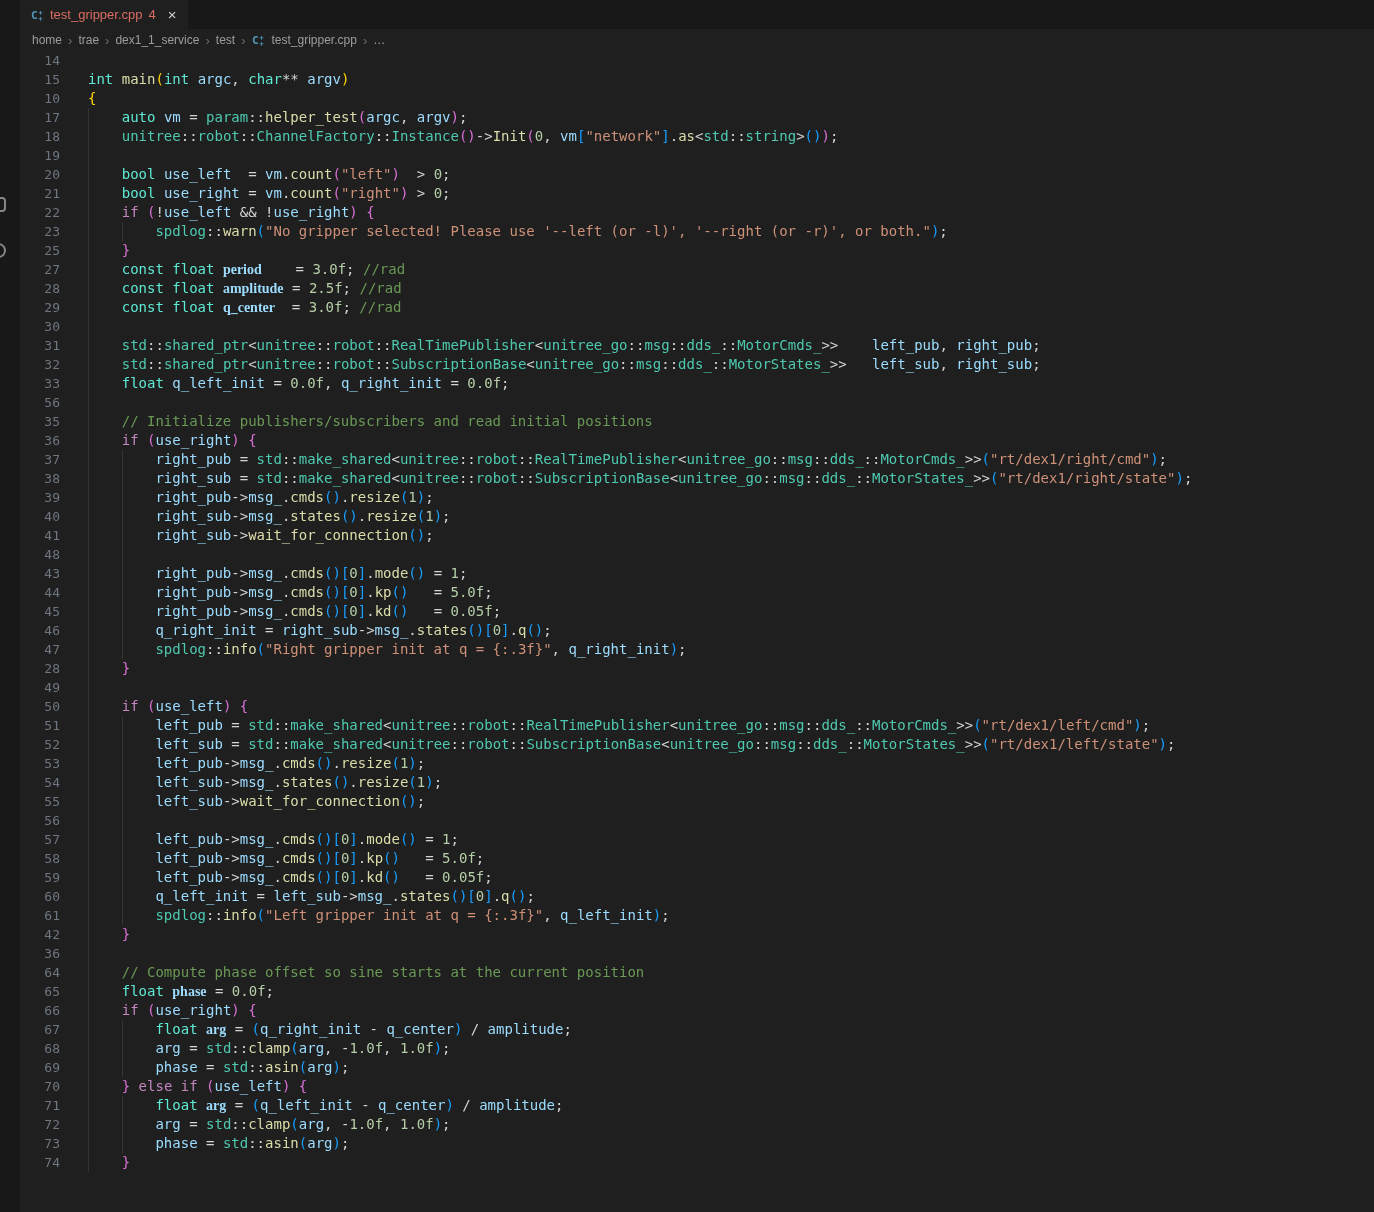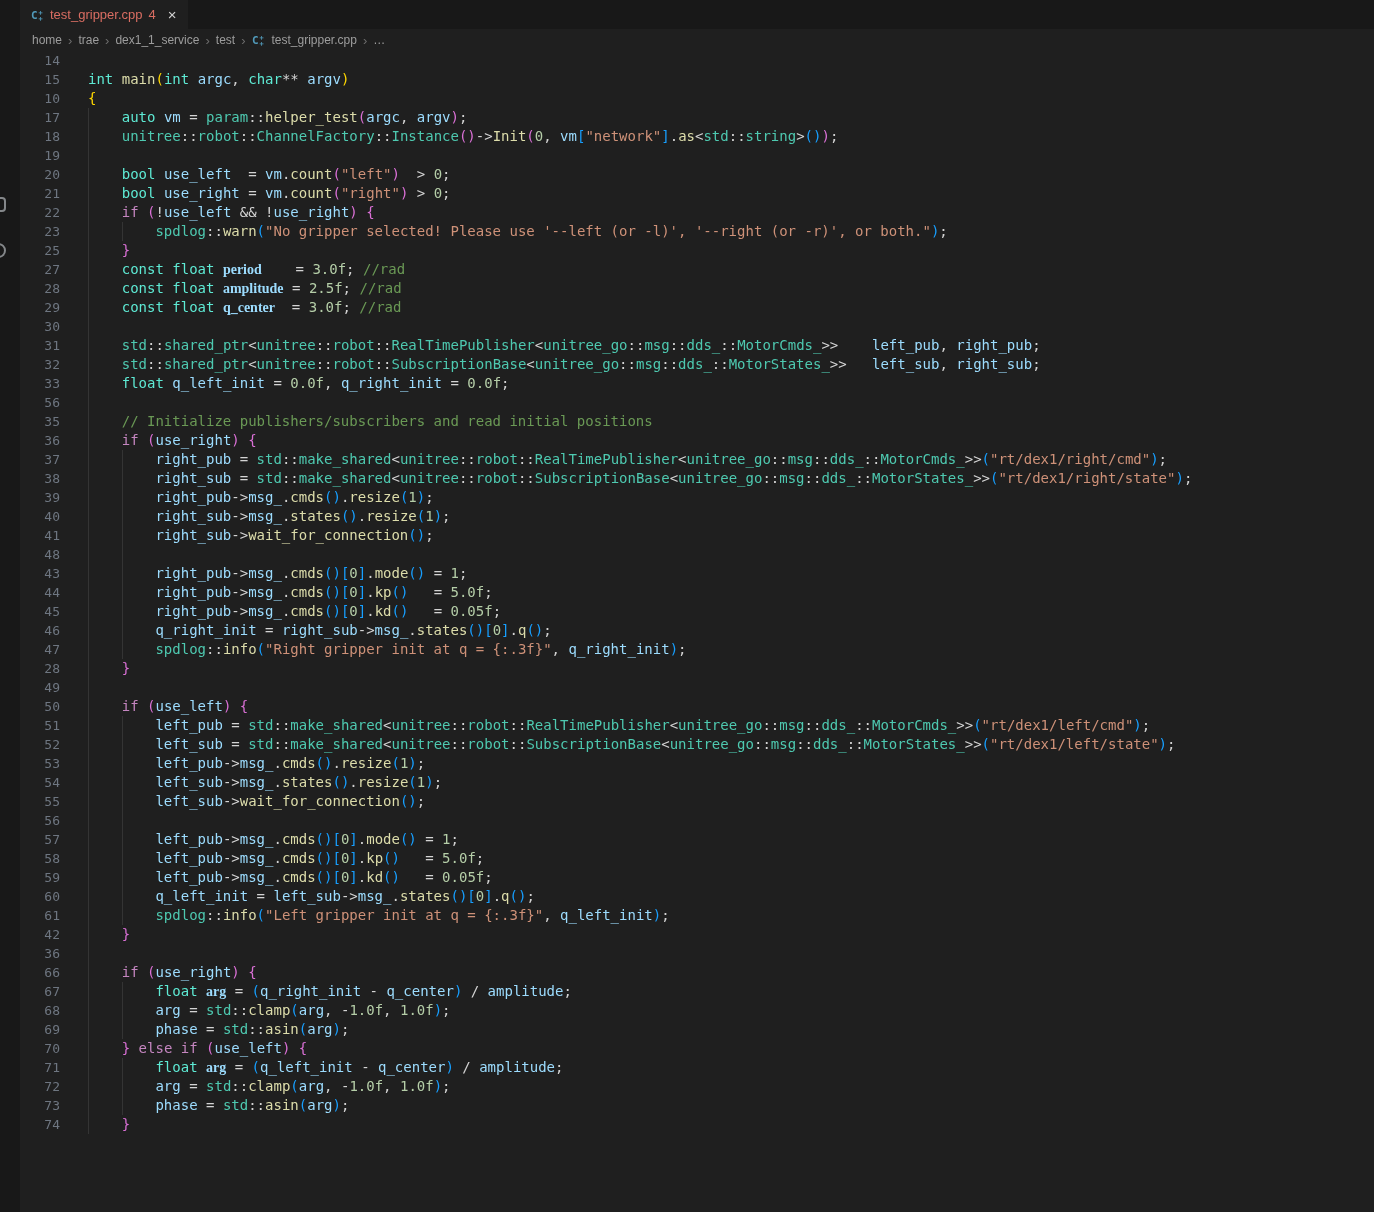--- a/index.html
+++ b/index.html
@@ -134,20 +134,22 @@
         <div class="line"><span class="ln">54</span><span class="code"><span class="guide" style="left: 0px;"></span><span class="guide" style="left: 33.72px;"></span><span class="tk-o">        </span><span class="tk-v">left_sub</span><span class="tk-o">-&gt;</span><span class="tk-v">msg_</span><span class="tk-o">.</span><span class="tk-f">states</span><span class="tk-b3">()</span><span class="tk-o">.</span><span class="tk-f">resize</span><span class="tk-b3">(</span><span class="tk-n">1</span><span class="tk-b3">)</span><span class="tk-o">;</span></span></div>
         <div class="line"><span class="ln">55</span><span class="code"><span class="guide" style="left: 0px;"></span><span class="guide" style="left: 33.72px;"></span><span class="tk-o">        </span><span class="tk-v">left_sub</span><span class="tk-o">-&gt;</span><span class="tk-f">wait_for_connection</span><span class="tk-b3">()</span><span class="tk-o">;</span></span></div>
         <div class="line"><span class="ln">56</span><span class="code"><span class="guide" style="left: 0px;"></span><span class="guide" style="left: 33.72px;"></span></span></div>
         <div class="line"><span class="ln">57</span><span class="code"><span class="guide" style="left: 0px;"></span><span class="guide" style="left: 33.72px;"></span><span class="tk-o">        </span><span class="tk-v">left_pub</span><span class="tk-o">-&gt;</span><span class="tk-v">msg_</span><span class="tk-o">.</span><span class="tk-f">cmds</span><span class="tk-b3">()[</span><span class="tk-n">0</span><span class="tk-b3">]</span><span class="tk-o">.</span><span class="tk-f">mode</span><span class="tk-b3">()</span><span class="tk-o"> = </span><span class="tk-n">1</span><span class="tk-o">;</span></span></div>
         <div class="line"><span class="ln">58</span><span class="code"><span class="guide" style="left: 0px;"></span><span class="guide" style="left: 33.72px;"></span><span class="tk-o">        </span><span class="tk-v">left_pub</span><span class="tk-o">-&gt;</span><span class="tk-v">msg_</span><span class="tk-o">.</span><span class="tk-f">cmds</span><span class="tk-b3">()[</span><span class="tk-n">0</span><span class="tk-b3">]</span><span class="tk-o">.</span><span class="tk-f">kp</span><span class="tk-b3">()</span><span class="tk-o">   = </span><span class="tk-n">5.0f</span><span class="tk-o">;</span></span></div>
         <div class="line"><span class="ln">59</span><span class="code"><span class="guide" style="left: 0px;"></span><span class="guide" style="left: 33.72px;"></span><span class="tk-o">        </span><span class="tk-v">left_pub</span><span class="tk-o">-&gt;</span><span class="tk-v">msg_</span><span class="tk-o">.</span><span class="tk-f">cmds</span><span class="tk-b3">()[</span><span class="tk-n">0</span><span class="tk-b3">]</span><span class="tk-o">.</span><span class="tk-f">kd</span><span class="tk-b3">()</span><span class="tk-o">   = </span><span class="tk-n">0.05f</span><span class="tk-o">;</span></span></div>
         <div class="line"><span class="ln">60</span><span class="code"><span class="guide" style="left: 0px;"></span><span class="guide" style="left: 33.72px;"></span><span class="tk-o">        </span><span class="tk-v">q_left_init</span><span class="tk-o"> = </span><span class="tk-v">left_sub</span><span class="tk-o">-&gt;</span><span class="tk-v">msg_</span><span class="tk-o">.</span><span class="tk-f">states</span><span class="tk-b3">()[</span><span class="tk-n">0</span><span class="tk-b3">]</span><span class="tk-o">.</span><span class="tk-f">q</span><span class="tk-b3">()</span><span class="tk-o">;</span></span></div>
         <div class="line"><span class="ln">61</span><span class="code"><span class="guide" style="left: 0px;"></span><span class="guide" style="left: 33.72px;"></span><span class="tk-o">        </span><span class="tk-t">spdlog</span><span class="tk-o">::</span><span class="tk-f">info</span><span class="tk-b3">(</span><span class="tk-s">"Left gripper init at q = {:.3f}"</span><span class="tk-o">, </span><span class="tk-v">q_left_init</span><span class="tk-b3">)</span><span class="tk-o">;</span></span></div>
         <div class="line"><span class="ln">42</span><span class="code"><span class="guide" style="left: 0px;"></span><span class="tk-o">    </span><span class="tk-b2">}</span></span></div>
         <div class="line"><span class="ln">36</span><span class="code"><span class="guide" style="left: 0px;"></span></span></div>
+        <div class="line"><span class="ln">64</span><span class="code"><span class="guide" style="left: 0px;"></span><span class="tk-o">    </span><span class="tk-m">// Compute phase offset so sine starts at the current position</span></span></div>
+        <div class="line"><span class="ln">65</span><span class="code"><span class="guide" style="left: 0px;"></span><span class="tk-o">    </span><span class="tk-k">float</span><span class="tk-o"> </span><span class="tk-vb">phase</span><span class="tk-o"> = </span><span class="tk-n">0.0f</span><span class="tk-o">;</span></span></div>
         <div class="line"><span class="ln">66</span><span class="code"><span class="guide" style="left: 0px;"></span><span class="tk-o">    </span><span class="tk-c">if</span><span class="tk-o"> </span><span class="tk-b2">(</span><span class="tk-v">use_right</span><span class="tk-b2">)</span><span class="tk-o"> </span><span class="tk-b2">{</span></span></div>
         <div class="line"><span class="ln">67</span><span class="code"><span class="guide" style="left: 0px;"></span><span class="guide" style="left: 33.72px;"></span><span class="tk-o">        </span><span class="tk-k">float</span><span class="tk-o"> </span><span class="tk-vb">arg</span><span class="tk-o"> = </span><span class="tk-b3">(</span><span class="tk-v">q_right_init</span><span class="tk-o"> - </span><span class="tk-v">q_center</span><span class="tk-b3">)</span><span class="tk-o"> / </span><span class="tk-v">amplitude</span><span class="tk-o">;</span></span></div>
         <div class="line"><span class="ln">68</span><span class="code"><span class="guide" style="left: 0px;"></span><span class="guide" style="left: 33.72px;"></span><span class="tk-o">        </span><span class="tk-v">arg</span><span class="tk-o"> = </span><span class="tk-t">std</span><span class="tk-o">::</span><span class="tk-f">clamp</span><span class="tk-b3">(</span><span class="tk-v">arg</span><span class="tk-o">, -</span><span class="tk-n">1.0f</span><span class="tk-o">, </span><span class="tk-n">1.0f</span><span class="tk-b3">)</span><span class="tk-o">;</span></span></div>
         <div class="line"><span class="ln">69</span><span class="code"><span class="guide" style="left: 0px;"></span><span class="guide" style="left: 33.72px;"></span><span class="tk-o">        </span><span class="tk-v">phase</span><span class="tk-o"> = </span><span class="tk-t">std</span><span class="tk-o">::</span><span class="tk-f">asin</span><span class="tk-b3">(</span><span class="tk-v">arg</span><span class="tk-b3">)</span><span class="tk-o">;</span></span></div>
         <div class="line"><span class="ln">70</span><span class="code"><span class="guide" style="left: 0px;"></span><span class="tk-o">    </span><span class="tk-b2">}</span><span class="tk-o"> </span><span class="tk-c">else</span><span class="tk-o"> </span><span class="tk-c">if</span><span class="tk-o"> </span><span class="tk-b2">(</span><span class="tk-v">use_left</span><span class="tk-b2">)</span><span class="tk-o"> </span><span class="tk-b2">{</span></span></div>
         <div class="line"><span class="ln">71</span><span class="code"><span class="guide" style="left: 0px;"></span><span class="guide" style="left: 33.72px;"></span><span class="tk-o">        </span><span class="tk-k">float</span><span class="tk-o"> </span><span class="tk-vb">arg</span><span class="tk-o"> = </span><span class="tk-b3">(</span><span class="tk-v">q_left_init</span><span class="tk-o"> - </span><span class="tk-v">q_center</span><span class="tk-b3">)</span><span class="tk-o"> / </span><span class="tk-v">amplitude</span><span class="tk-o">;</span></span></div>
         <div class="line"><span class="ln">72</span><span class="code"><span class="guide" style="left: 0px;"></span><span class="guide" style="left: 33.72px;"></span><span class="tk-o">        </span><span class="tk-v">arg</span><span class="tk-o"> = </span><span class="tk-t">std</span><span class="tk-o">::</span><span class="tk-f">clamp</span><span class="tk-b3">(</span><span class="tk-v">arg</span><span class="tk-o">, -</span><span class="tk-n">1.0f</span><span class="tk-o">, </span><span class="tk-n">1.0f</span><span class="tk-b3">)</span><span class="tk-o">;</span></span></div>
         <div class="line"><span class="ln">73</span><span class="code"><span class="guide" style="left: 0px;"></span><span class="guide" style="left: 33.72px;"></span><span class="tk-o">        </span><span class="tk-v">phase</span><span class="tk-o"> = </span><span class="tk-t">std</span><span class="tk-o">::</span><span class="tk-f">asin</span><span class="tk-b3">(</span><span class="tk-v">arg</span><span class="tk-b3">)</span><span class="tk-o">;</span></span></div>
         <div class="line"><span class="ln">74</span><span class="code"><span class="guide" style="left: 0px;"></span><span class="tk-o">    </span><span class="tk-b2">}</span></span></div>
       </div>

